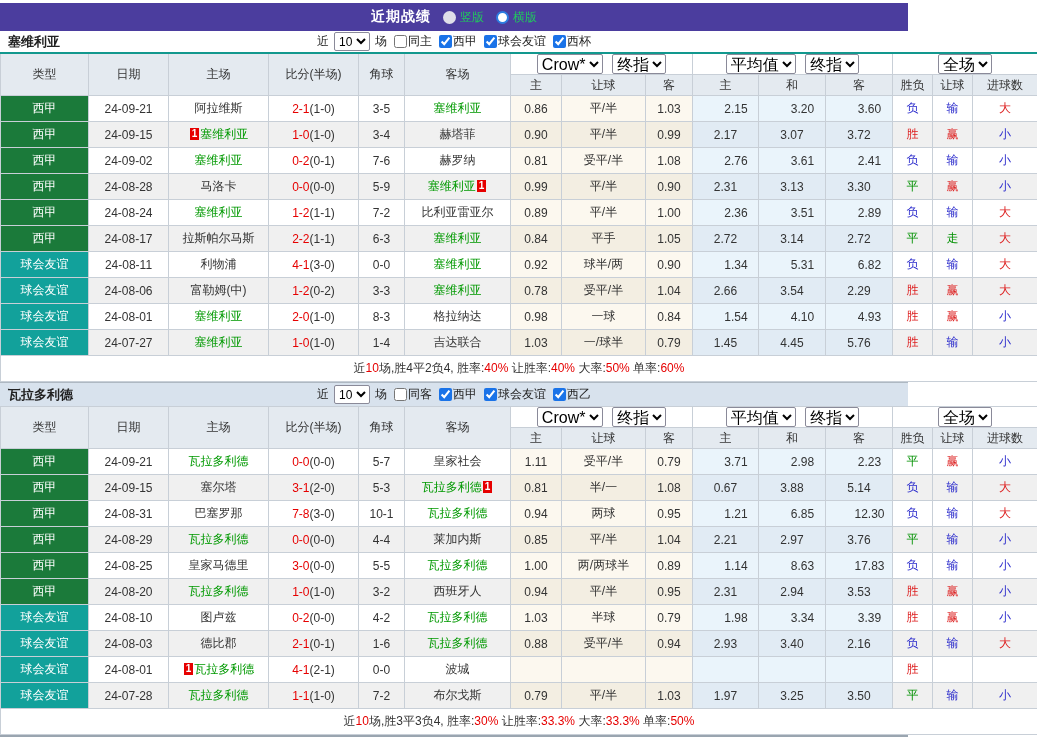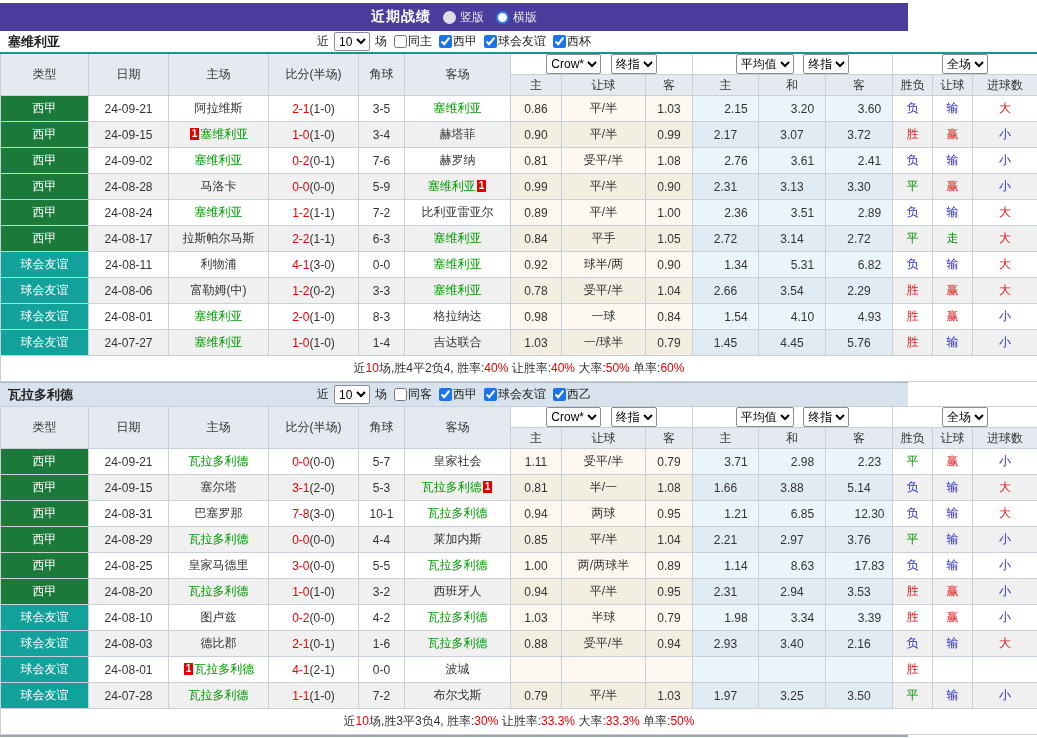--- a/index.html
+++ b/index.html
@@ -1,39 +1,39 @@
 <!DOCTYPE html>
 <html><head>
 <meta charset="utf-8">
 <style>
   html,body{margin:0;padding:0;background:#fff;}
   body{width:1037px;font-family:"Liberation Sans","DejaVu Sans",sans-serif;font-size:12px;color:#333;}
   .page{width:908px;border-bottom:2px solid #9aa5b0;}
   
   .topbar{background:#4b3d9e;height:28px;margin-top:3px;display:flex;align-items:center;justify-content:center;gap:12px;}
   .topbar .title{color:#fff;font-weight:bold;font-size:14px;letter-spacing:1px;}
-  .view-opt{display:inline-flex;align-items:center;gap:4px;color:#e5e5e5;cursor:pointer;}
+  .view-opt{display:inline-flex;align-items:center;gap:4px;color:#22c55e;cursor:pointer;}
   .radio{display:inline-block;width:13px;height:13px;border-radius:50%;box-sizing:border-box;}
   .radio.on{background:#dfdfe9;}
   .radio.off{background:#fff;border:2px solid #2d7de1;}
   
   .section-bar{position:relative;height:21px;display:flex;align-items:center;}
   .sec2 .section-bar{background:#d8e2ed;height:23px;border-top:1px solid #aeb8c2;}
   .team-name{font-weight:bold;font-size:13px;color:#222;padding-left:8px;white-space:nowrap;}
   .filterbar{position:absolute;left:0;right:0;display:flex;justify-content:center;align-items:center;gap:2px;color:#222;}
   .filterbar select{font-size:12px;height:19px;margin:0 3px;border:1px solid #8a8a99;border-radius:2px;background:#fff;}
   .filterbar input[type=checkbox]{width:13px;height:13px;margin:0 1px 0 5px;accent-color:#1a73e8;vertical-align:-2px;}
   .chk-label{display:inline-flex;align-items:center;cursor:pointer;}
   
   table{border-collapse:collapse;table-layout:fixed;width:1037px;}
   .sec1 table{border-top:2px solid #12988e;}
   td{border:1px solid #c8cfd7;text-align:center;height:25px;padding:0;overflow:hidden;white-space:nowrap;}
   thead td{height:20px;background:#e4eaf0;color:#333;}
   thead tr.dd-row td.ddcell{background:#fff;}
-  .ddcell select{font-size:12px;height:20px;margin:0 3px;border:1px solid #8a8a99;border-radius:2px;background:#fff;}
+  .ddcell select{font-size:16px;height:20px;margin:0 3px;border:1px solid #8a8a99;border-radius:2px;background:#fff;}
   tbody tr.odd td{background:#fff;}
   tbody tr.even td{background:#f0f0f0;}
   tbody tr.odd td.crow{background:#fcf8ef;margin-top:24px;}
   tbody tr.even td.crow{background:#f3eee2;}
   tbody tr.odd td.avg{background:#eaf4fb;padding-left:21px;}
   tbody tr.even td.avg{background:#e1ebf4;}
   tbody td.lg-league{background:#1b7a3a !important;color:#fff;}
   tbody td.lg-friendly{background:#12a19b !important;color:#fff;}
   .hl{color:#009900;}
   .ft{color:#e60000;margin-top:24px;}
@@ -414,21 +414,21 @@
           <tr class="even">
             <td class="type lg-league">西甲</td>
             <td>24-09-15</td>
             <td><span>塞尔塔</span></td>
             <td><span class="ft">3-1</span><span class="ht">(2-0)</span></td>
             <td>5-3</td>
             <td><span class="hl">瓦拉多利德</span><span class="card">1</span></td>
             <td class="crow">0.81</td>
             <td class="crow">半/一</td>
             <td class="crow">1.08</td>
-            <td class="avg">1.66</td>
+            <td class="avg">0.67</td>
             <td class="avg">3.88</td>
             <td class="avg">5.14</td>
             <td class="res t-blue">负</td>
             <td class="res t-blue">输</td>
             <td class="res t-red">大</td>
           </tr>
           <tr class="odd">
             <td class="type lg-league">西甲</td>
             <td>24-08-31</td>
             <td><span>巴塞罗那</span></td>

